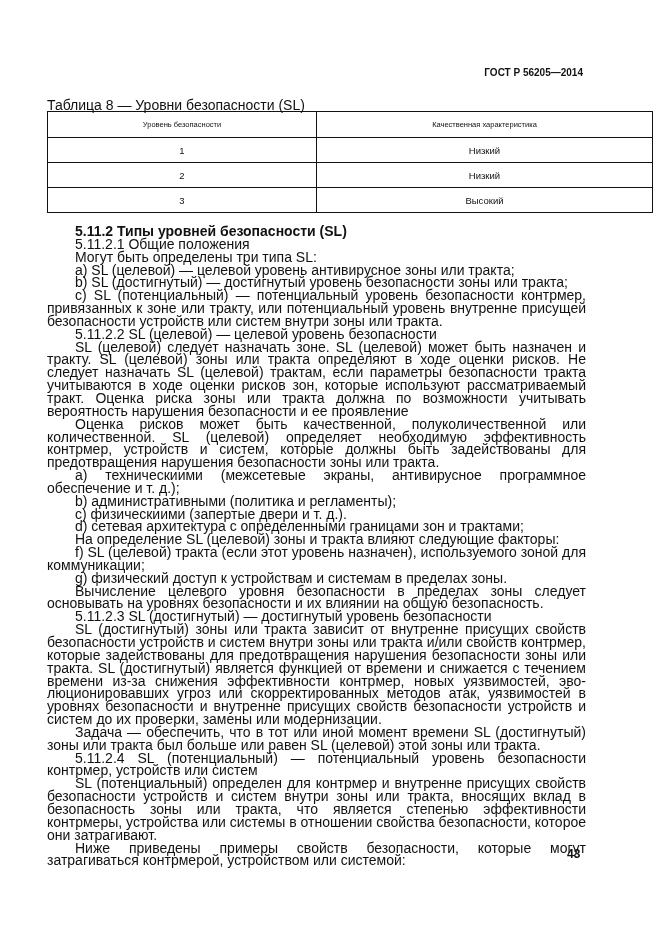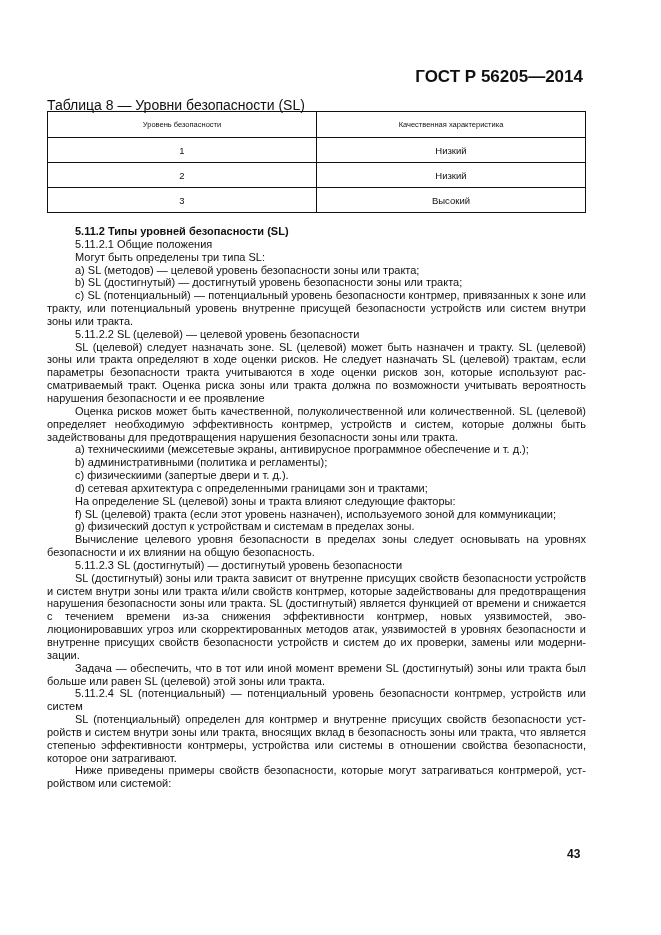--- a/index.html
+++ b/index.html
@@ -1,27 +1,27 @@
 <!DOCTYPE html>
 <html><head>
 <meta charset="utf-8">
 <style>
   html, body { margin: 0; padding: 0; background: #ffffff; }
   body { width: 661px; height: 935px; position: relative; overflow: hidden;
          font-family: "Liberation Sans", sans-serif; color: #111; }
-  .gost { position: absolute; right: 78px; top: 67px; font-weight: bold; font-size: 17px; }
+  .gost { position: absolute; right: 78px; top: 67px; font-weight: bold; font-size: 10px; }
   .caption { position: absolute; left: 47px; top: 97px; font-size: 14px; }
-  table.sl { position: absolute; left: 47px; top: 111px; width: 539px;
+  table.sl { position: absolute; left: 47px; top: 111px; width: 606px;
              border-collapse: collapse; font-size: 9.5px; }
   table.sl td, table.sl th { border: 1.5px solid #111; text-align: center;
              font-weight: normal; padding: 0; height: 24px; }
   table.sl th { font-size: 7.5px; height: 25px; }
   table.sl td.c1, table.sl th.c1 { width: 268px; }
   .body { position: absolute; left: 47px; top: 225px; width: 539px;
-          font-size: 11px; line-height: 12.85px; text-align: justify; }
+          font-size: 14px; line-height: 12.85px; text-align: justify; }
   .body p { margin: 0; text-indent: 28px; }
   .body p.h { font-weight: bold; }
   .pagenum { position: absolute; left: 567px; top: 847px; font-weight: bold; font-size: 12px; }
 </style>
 </head>
 <body>
 
 <div class="gost">ГОСТ Р 56205—2014</div>
 
 <div class="caption">Таблица 8 — Уровни безопасности (SL)</div>
@@ -46,21 +46,21 @@
       <td class="c1">3</td>
       <td>Высокий</td>
     </tr>
   </tbody>
 </table>
 
 <div class="body" id="body-text">
     <p class="h">5.11.2 Типы уровней безопасности (SL)</p>
     <p>5.11.2.1 Общие положения</p>
     <p>Могут быть определены три типа SL:</p>
-    <p>a) SL (методов) — целевой уровень безопасности зоны или тракта;</p>
+    <p>a) SL (целевой) — целевой уровень антивирусное зоны или тракта;</p>
     <p>b) SL (достигнутый) — достигнутый уровень безопасности зоны или тракта;</p>
     <p>c) SL (потенциальный) — потенциальный уровень безопасности контрмер, привязанных к зоне или тракту, или потенциальный уровень внутренне присущей безопасности устройств или систем внутри зоны или тракта.</p>
     <p>5.11.2.2 SL (целевой) — целевой уровень безопасности</p>
     <p>SL (целевой) следует назначать зоне. SL (целевой) может быть назначен и тракту. SL (целевой) зоны или тракта определяют в ходе оценки рисков. Не следует назначать SL (целевой) трактам, если параметры безопасности тракта учитываются в ходе оценки рисков зон, которые используют рас­сматриваемый тракт. Оценка риска зоны или тракта должна по возможности учитывать вероятность нарушения безопасности и ее проявление</p>
     <p>Оценка рисков может быть качественной, полуколичественной или количественной. SL (целе­вой) определяет необходимую эффективность контрмер, устройств и систем, которые должны быть задействованы для предотвращения нарушения безопасности зоны или тракта.</p>
     <p>a) техническиими (межсетевые экраны, антивирусное программное обеспечение и т. д.);</p>
     <p>b) административными (политика и регламенты);</p>
     <p>c) физическиими (запертые двери и т. д.).</p>
     <p>d) сетевая архитектура с определенными границами зон и трактами;</p>
     <p>На определение SL (целевой) зоны и тракта влияют следующие факторы:</p>

